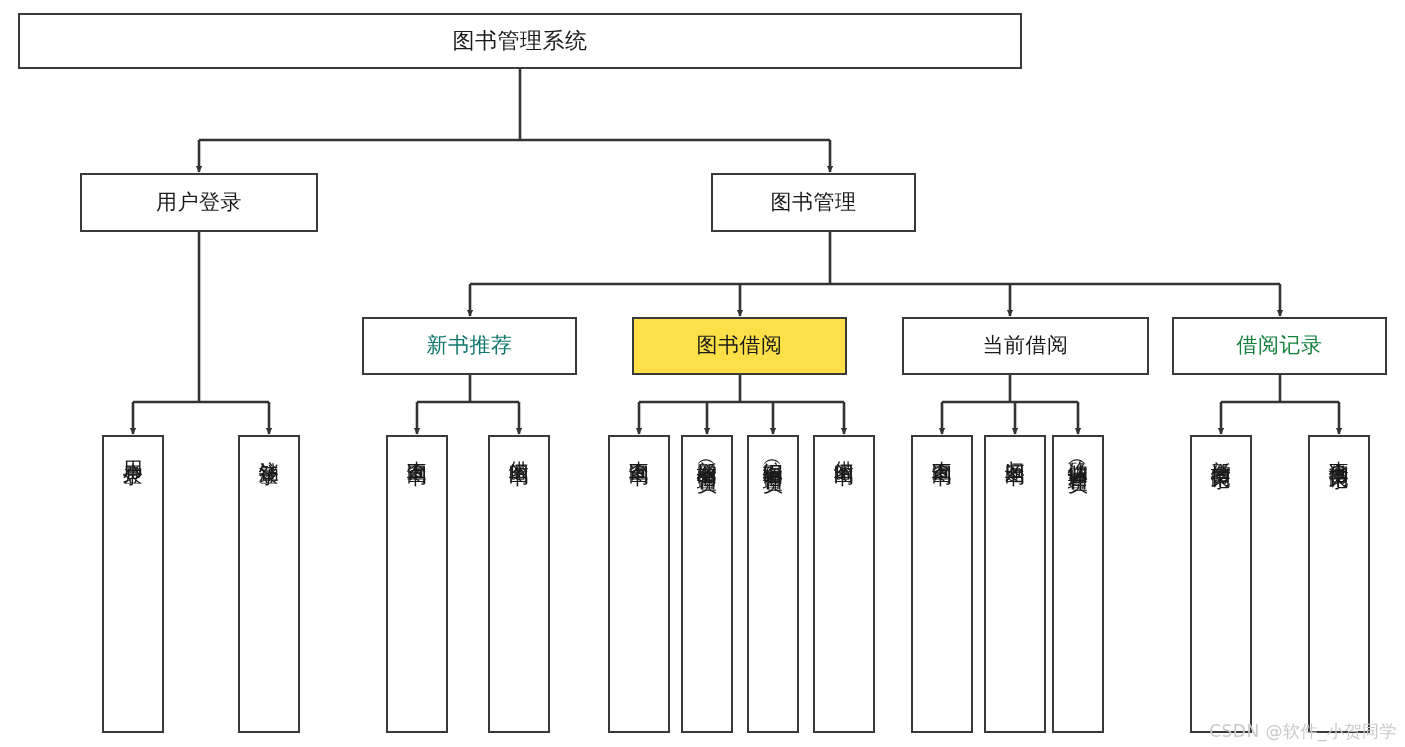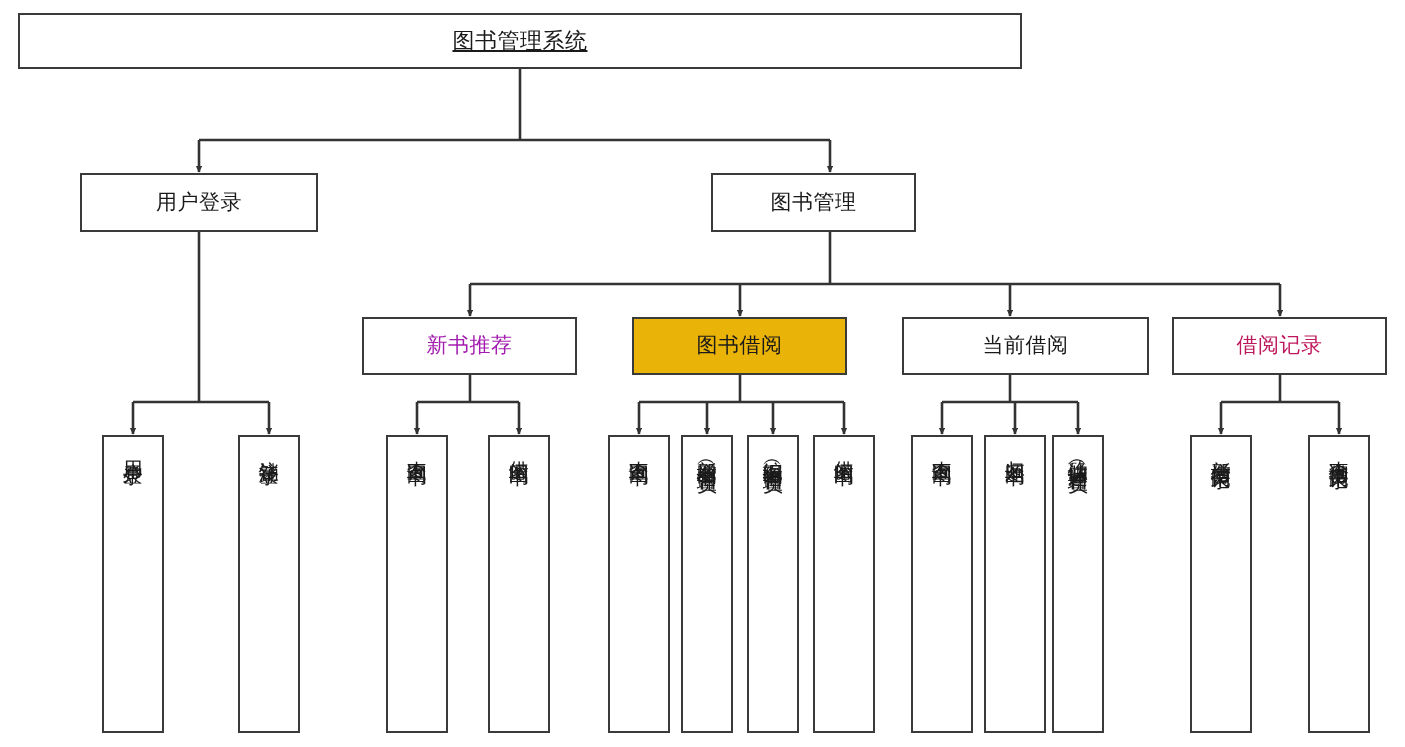--- a/index.html
+++ b/index.html
@@ -109,39 +109,39 @@
       <path d="M942,402 L942,434" stroke="#333333" stroke-width="2.6" fill="none" marker-end="url(#arrow)"></path>
       <path d="M1015,402 L1015,434" stroke="#333333" stroke-width="2.6" fill="none" marker-end="url(#arrow)"></path>
       <path d="M1078,402 L1078,434" stroke="#333333" stroke-width="2.6" fill="none" marker-end="url(#arrow)"></path>
       <path d="M1280,375 L1280,402" stroke="#333333" stroke-width="2.6" fill="none"></path>
       <path d="M1221,402 L1339,402" stroke="#333333" stroke-width="2.6" fill="none"></path>
       <path d="M1221,402 L1221,434" stroke="#333333" stroke-width="2.6" fill="none" marker-end="url(#arrow)"></path>
       <path d="M1339,402 L1339,434" stroke="#333333" stroke-width="2.6" fill="none" marker-end="url(#arrow)"></path>
     </svg>
   <div id="nodes-layer">
       <div class="node horiz root" style="left: 18px; top: 13px; width: 1004px; height: 56px; border-color: rgb(58, 58, 58); background: rgb(255, 255, 255);">
-        <span class="label" style="color: rgb(26, 26, 26); text-decoration: underline;">图书管理系统</span>
+        <span class="label" style="color: rgb(26, 26, 26);">图书管理系统</span>
       </div>
       <div class="node horiz" style="left: 80px; top: 173px; width: 238px; height: 59px; border-color: rgb(58, 58, 58); background: rgb(255, 255, 255);">
         <span class="label" style="color: rgb(26, 26, 26);">用户登录</span>
       </div>
       <div class="node horiz" style="left: 711px; top: 173px; width: 205px; height: 59px; border-color: rgb(58, 58, 58); background: rgb(255, 255, 255);">
         <span class="label" style="color: rgb(26, 26, 26);">图书管理</span>
       </div>
       <div class="node horiz" style="left: 362px; top: 317px; width: 215px; height: 58px; border-color: rgb(58, 58, 58); background: rgb(255, 255, 255);">
-        <span class="label" style="color: #a21caf;">新书推荐</span>
+        <span class="label" style="color: #0f766e;">新书推荐</span>
       </div>
-      <div class="node horiz" style="left: 632px; top: 317px; width: 215px; height: 58px; border-color: rgb(58, 58, 58); background: #eab308; text-align: right;">
+      <div class="node horiz" style="left: 632px; top: 317px; width: 215px; height: 58px; border-color: rgb(58, 58, 58); background: #fde047; text-align: right;">
         <span class="label" style="color: rgb(26, 26, 26);">图书借阅</span>
       </div>
       <div class="node horiz" style="left: 902px; top: 317px; width: 247px; height: 58px; border-color: rgb(58, 58, 58); background: rgb(255, 255, 255);">
         <span class="label" style="color: rgb(26, 26, 26);">当前借阅</span>
       </div>
       <div class="node horiz" style="left: 1172px; top: 317px; width: 215px; height: 58px; border-color: rgb(58, 58, 58); background: rgb(255, 255, 255);">
-        <span class="label" style="color: #be185d;">借阅记录</span>
+        <span class="label" style="color: #15803d;">借阅记录</span>
       </div>
       <div class="node vert" style="left: 102px; top: 435px; width: 62px; height: 298px; border-color: rgb(58, 58, 58); background: rgb(255, 255, 255);">
         <span class="label" style="color: rgb(26, 26, 26);">用户登录</span>
       </div>
       <div class="node vert" style="left: 238px; top: 435px; width: 62px; height: 298px; border-color: rgb(58, 58, 58); background: rgb(255, 255, 255);">
         <span class="label" style="color: rgb(26, 26, 26);">注销登录</span>
       </div>
       <div class="node vert" style="left: 386px; top: 435px; width: 62px; height: 298px; border-color: rgb(58, 58, 58); background: rgb(255, 255, 255);">
         <span class="label" style="color: rgb(26, 26, 26);">查询图书</span>
       </div>
@@ -169,13 +169,14 @@
       <div class="node vert" style="left: 1052px; top: 435px; width: 52px; height: 298px; border-color: rgb(58, 58, 58); background: rgb(255, 255, 255);">
         <span class="label" style="color: rgb(26, 26, 26);">确认归还（管理员）</span>
       </div>
       <div class="node vert" style="left: 1190px; top: 435px; width: 62px; height: 298px; border-color: rgb(58, 58, 58); background: rgb(255, 255, 255);">
         <span class="label" style="color: rgb(26, 26, 26);">新增借阅记录</span>
       </div>
       <div class="node vert" style="left: 1308px; top: 435px; width: 62px; height: 298px; border-color: rgb(58, 58, 58); background: rgb(255, 255, 255);">
         <span class="label" style="color: rgb(26, 26, 26);">查询借阅记录</span>
       </div>
     </div>
+  <div id="watermark">CSDN @软件_小贺同学</div>
 </div>
 
 </body></html>

